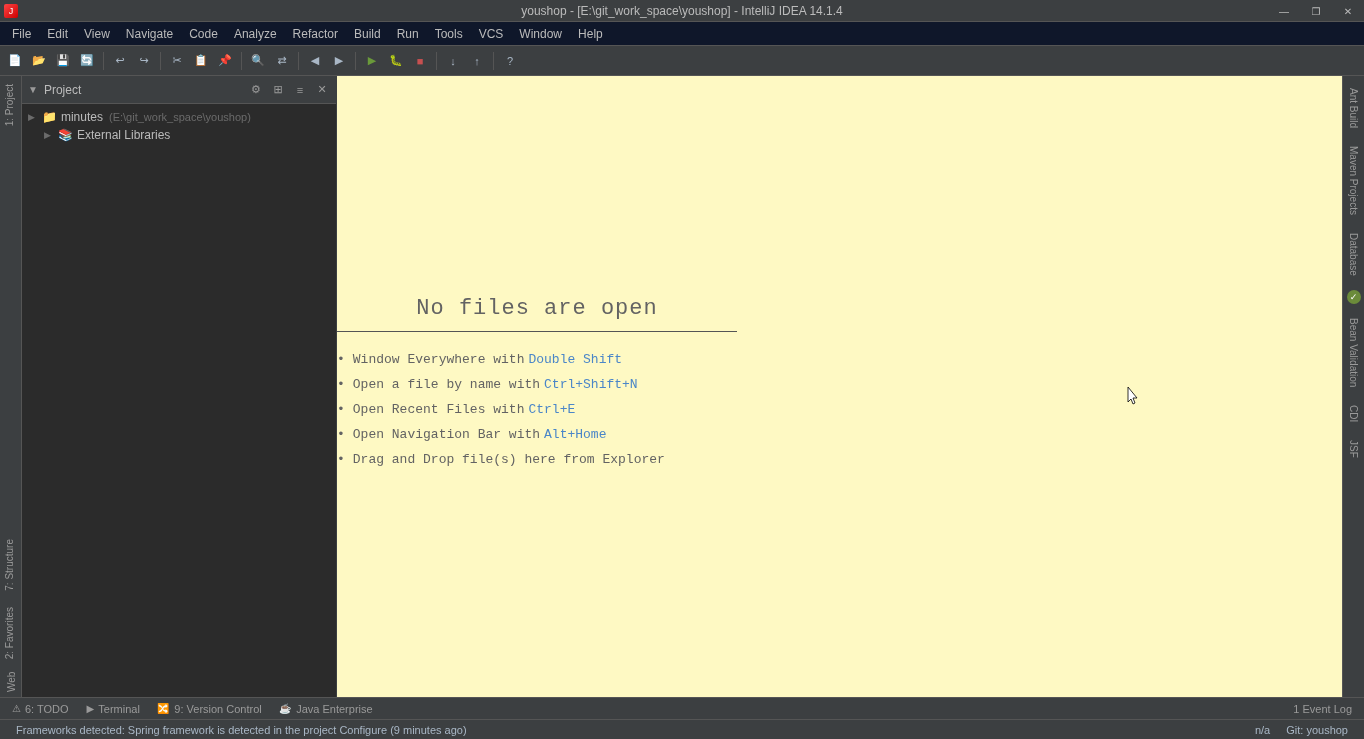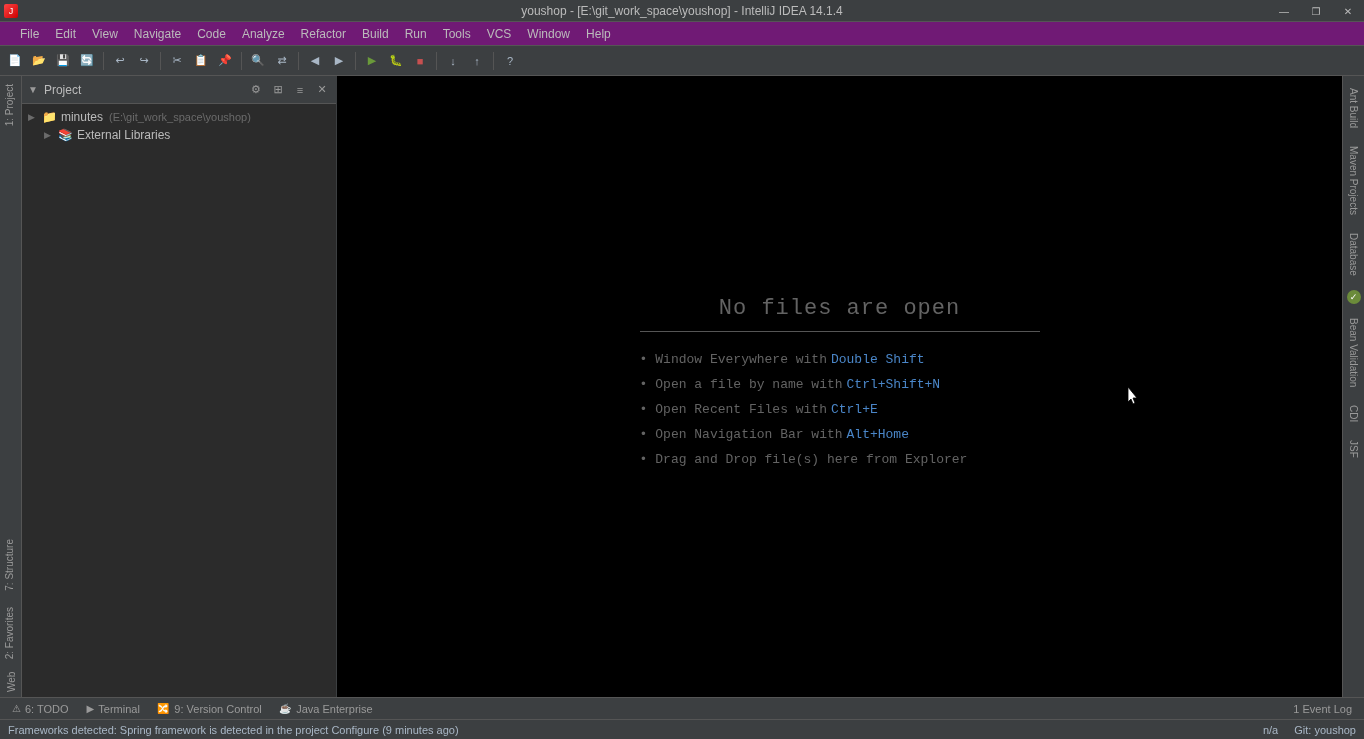--- a/index.html
+++ b/index.html
@@ -42,24 +42,24 @@
       align-items: center;
       justify-content: center;
       color: #bbbbbb;
       font-size: 10px;
       cursor: pointer;
     }
 
     
     #menu-bar {
       height: 24px;
-      background: #701a75;
-      display: flex;
-      align-items: center;
-      padding: 0 12px;
+      background: #0f172a;
+      display: flex;
+      align-items: center;
+      padding: 0 4px;
       border-bottom: 1px solid #555;
     }
     .menu-item {
       padding: 2px 8px;
       color: #bbbbbb;
       font-size: 12px;
       cursor: pointer;
       border-radius: 2px;
     }
 
@@ -174,24 +174,23 @@
       font-size: 9px;
       width: 10px;
     }
     .tree-icon { font-size: 12px; }
     .tree-label { color: #bbbbbb; }
     .tree-sublabel { color: #6b6b6b; font-size: 11px; margin-left: 2px; }
 
     
     #editor-area {
       flex: 1;
-      background: #000000;
-      display: flex;
-      align-items: center;
-      justify-content: center;
+      background: #fef9c3;
+      display: flex;
+      align-items: center;
       position: relative;
     }
     #no-files-container {
       text-align: center;
     }
     #no-files-title {
       color: #636363;
       font-size: 22px;
       font-family: 'Courier New', monospace;
       font-weight: normal;
@@ -274,21 +273,21 @@
       border-radius: 2px;
     }
     .bottom-tab-icon { font-size: 10px; }
 
     
     #status-bar {
       height: 20px;
       background: #3c3f41;
       display: flex;
       align-items: center;
-      padding: 0 8px;
+      padding: 0 16px;
       border-top: 1px solid #555;
       font-size: 11px;
       color: #a9b7c6;
       gap: 4px;
     }
     #status-right {
       margin-left: auto;
       display: flex;
       gap: 16px;
       align-items: center;

